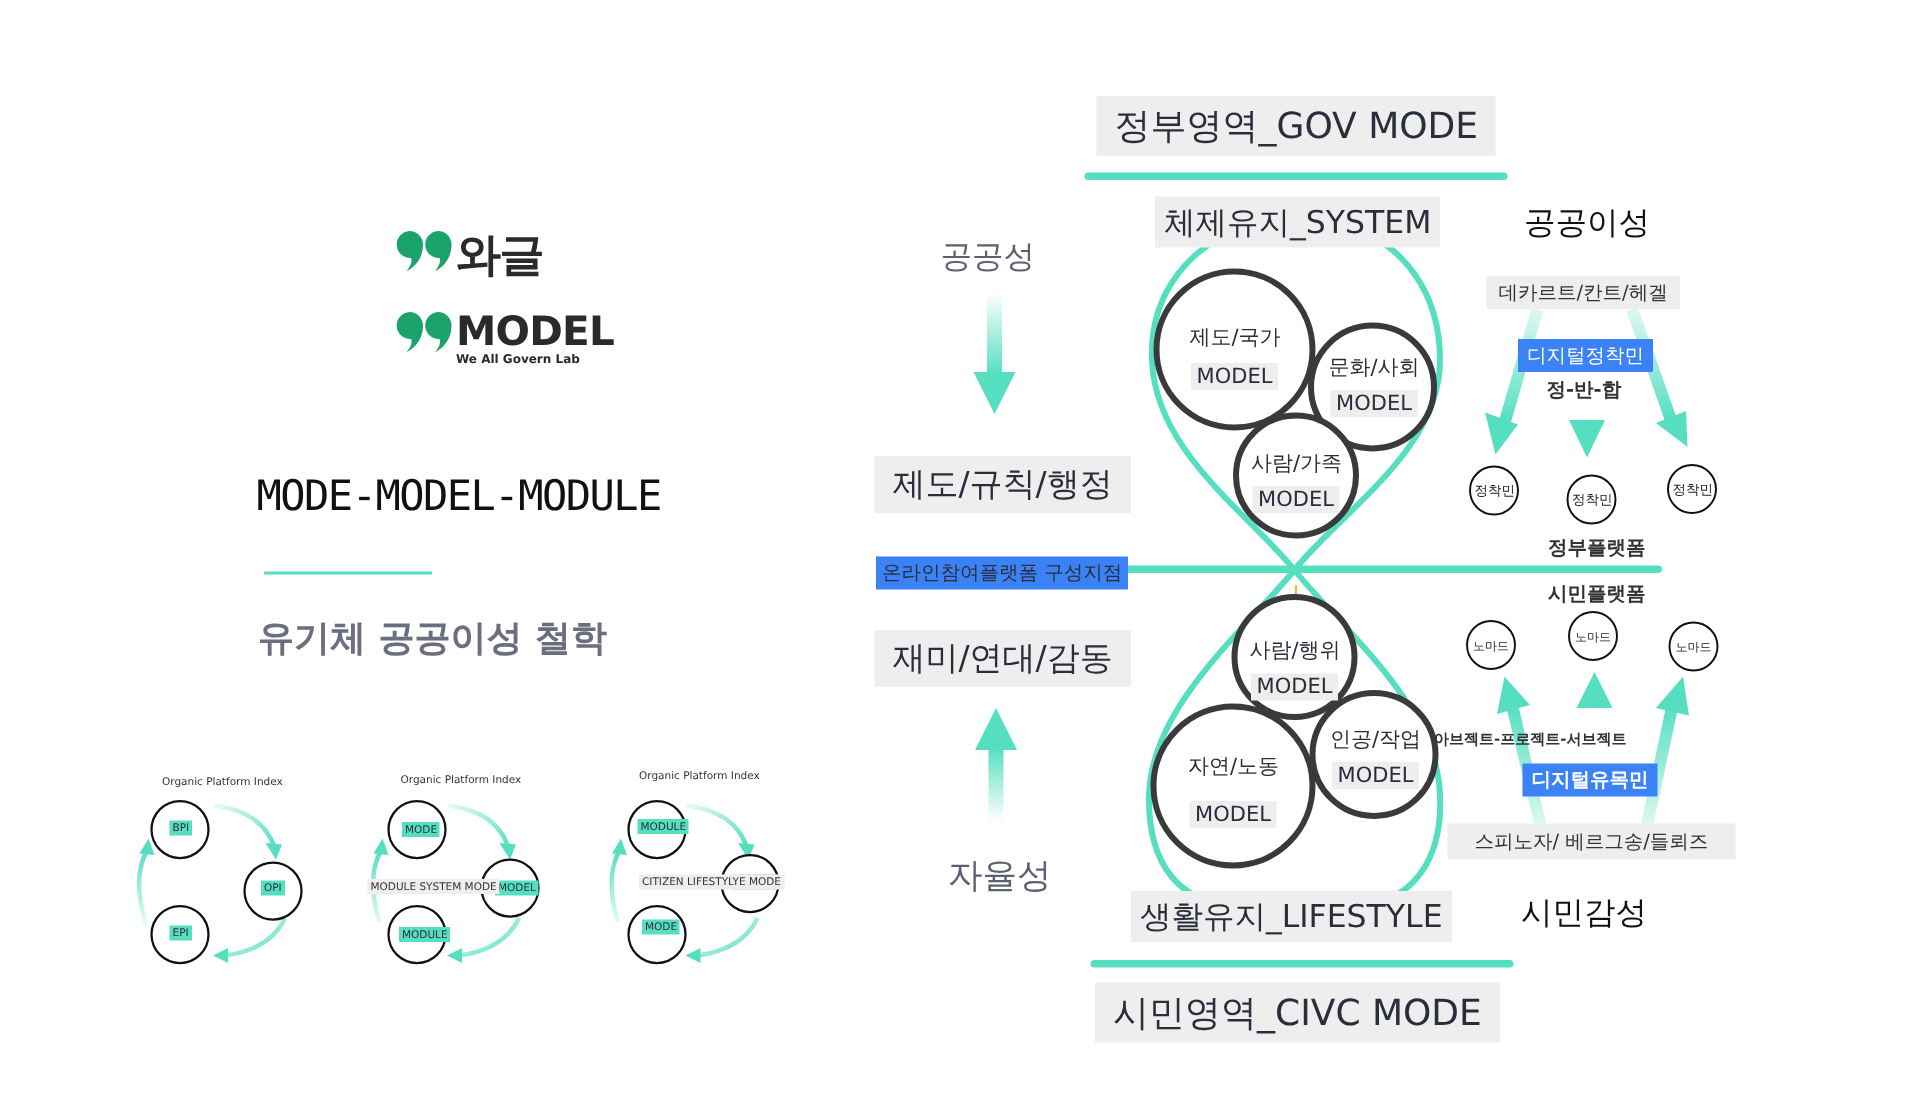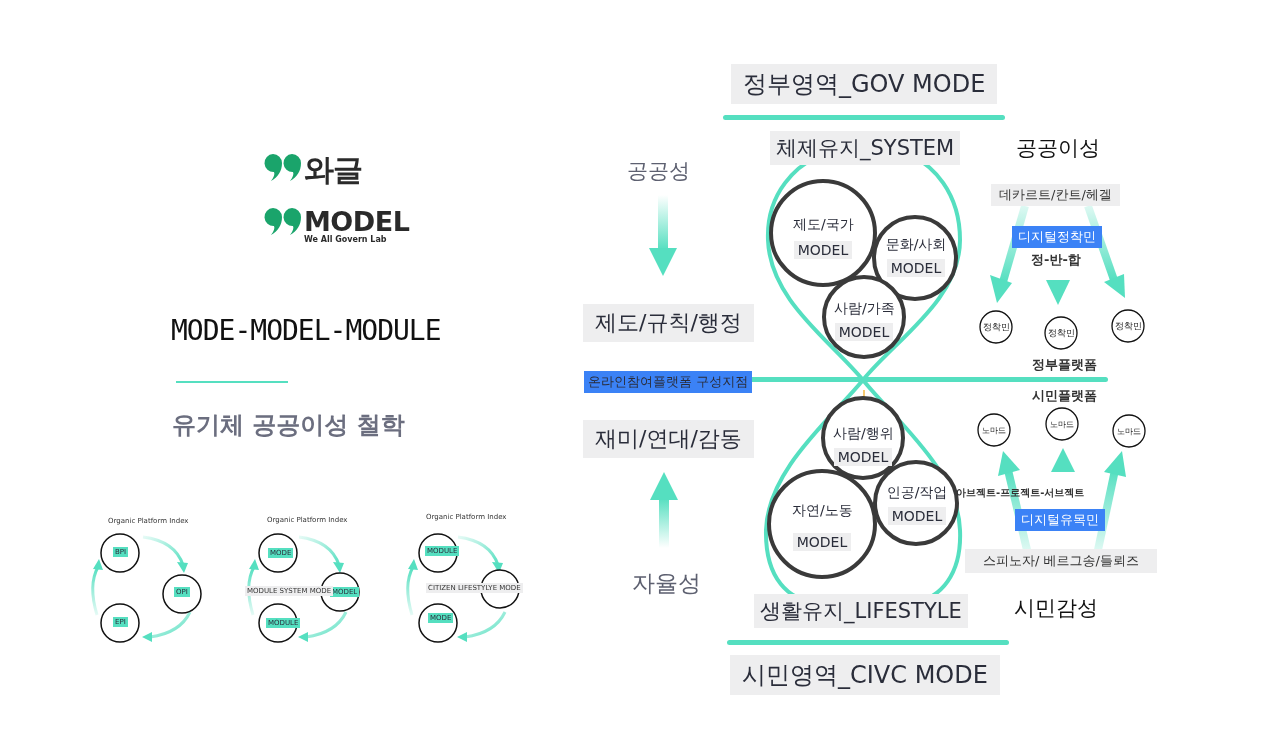--- a/index.html
+++ b/index.html
@@ -240,15 +240,15 @@
 <div class="abs person-label" style="left:1115px;top:320px;">정착민</div>
 
 <div class="abs label-small" style="left:1032px;top:356px;font-weight:bold;">정부플랫폼</div>
 <div class="abs label-small" style="left:1032px;top:387px;font-weight:bold;">시민플랫폼</div>
 
 <div class="abs person-label" style="left:982px;top:425px;font-size:8px;">노마드</div>
 <div class="abs person-label" style="left:1050px;top:419px;font-size:8px;">노마드</div>
 <div class="abs person-label" style="left:1117px;top:426px;font-size:8px;">노마드</div>
 
 <div class="abs label-small" style="left:956px;top:486px;font-size:10px;font-weight:bold;">아브젝트-프로젝트-서브젝트</div>
-<div class="abs mint-box label-tag" style="left:1015px;top:509px;color:#fff;">디지털유목민</div>
+<div class="abs mint-box label-tag" style="left:1015px;top:509px;color:#fff;font-weight:bold;">디지털유목민</div>
 <div class="abs gray-box label-small" style="left:965px;top:549px;padding:3px 18px;">스피노자/ 베르그송/들뢰즈</div>
 <div class="abs label-right-head" style="left:1014px;top:594px;">시민감성</div>
 
 </body></html>

